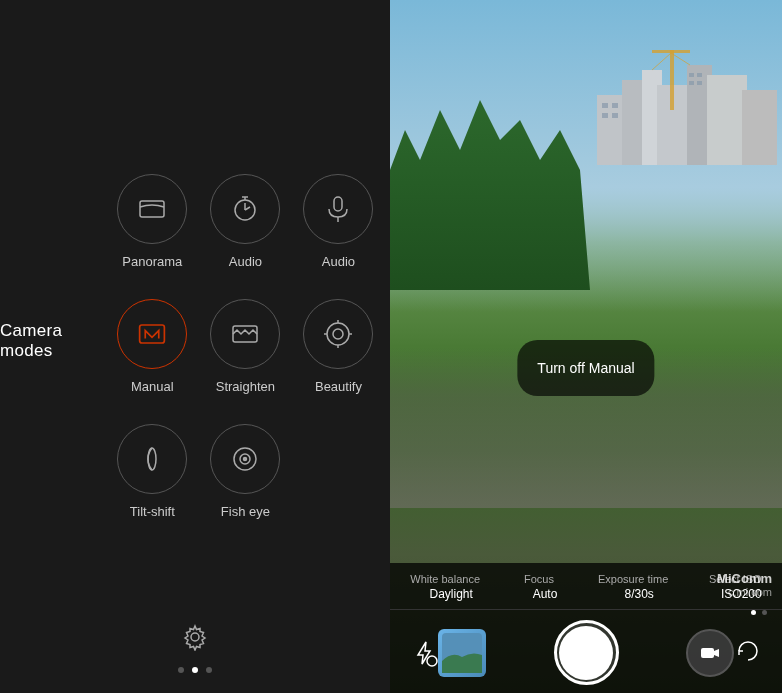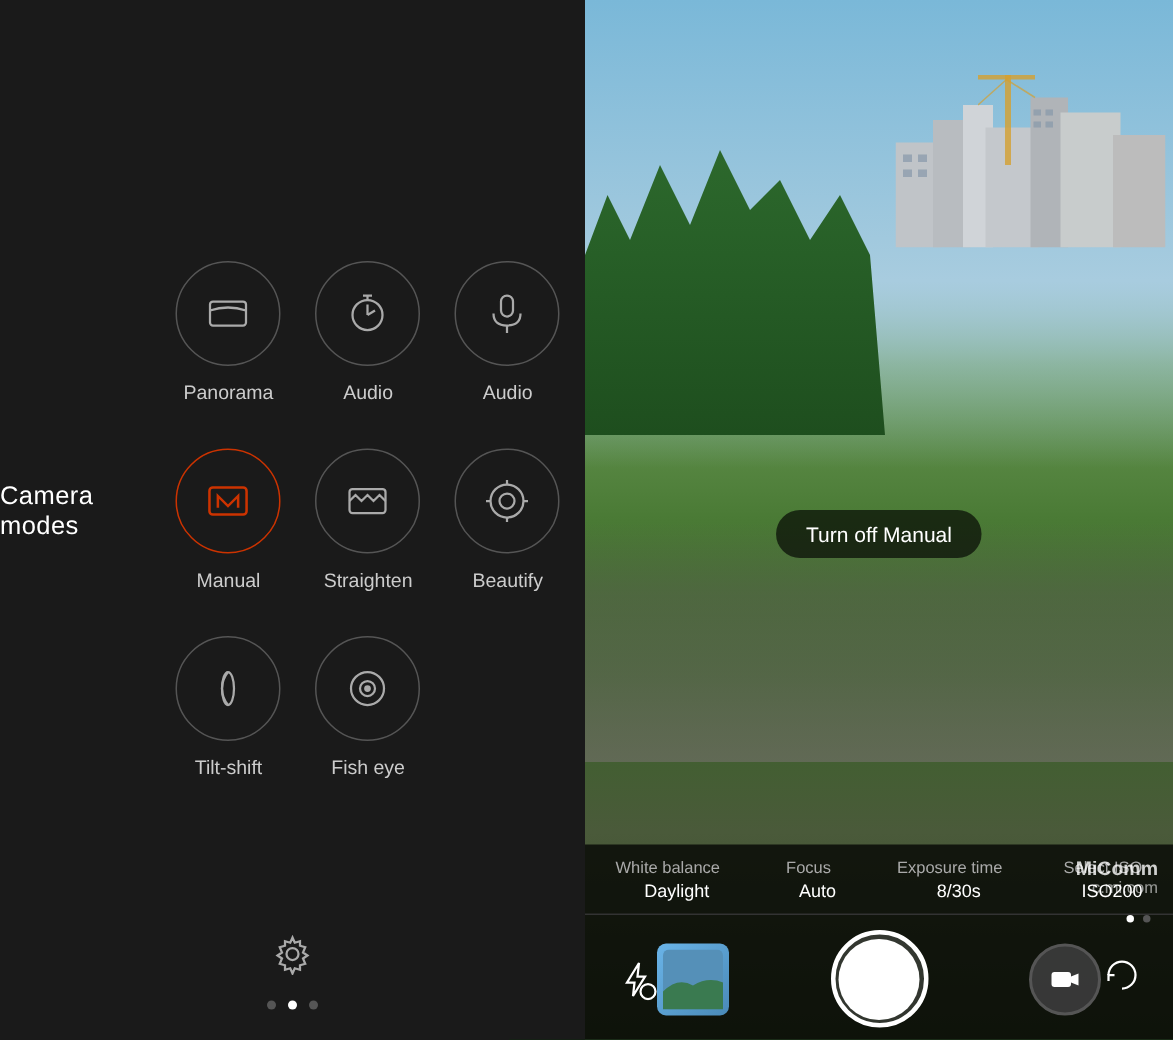--- a/index.html
+++ b/index.html
@@ -136,21 +136,21 @@
     }
 
     
     .manual-overlay {
       position: absolute;
       top: 340px;
       left: 50%;
       transform: translateX(-50%);
       background: rgba(0,0,0,0.65);
       color: #fff;
-      padding: 8px 20px;
+      padding: 20px 20px;
       border-radius: 20px;
       font-size: 14px;
       white-space: nowrap;
       text-align: center;
     }
 
     
     .bottom-controls {
       position: absolute;
       bottom: 0;

